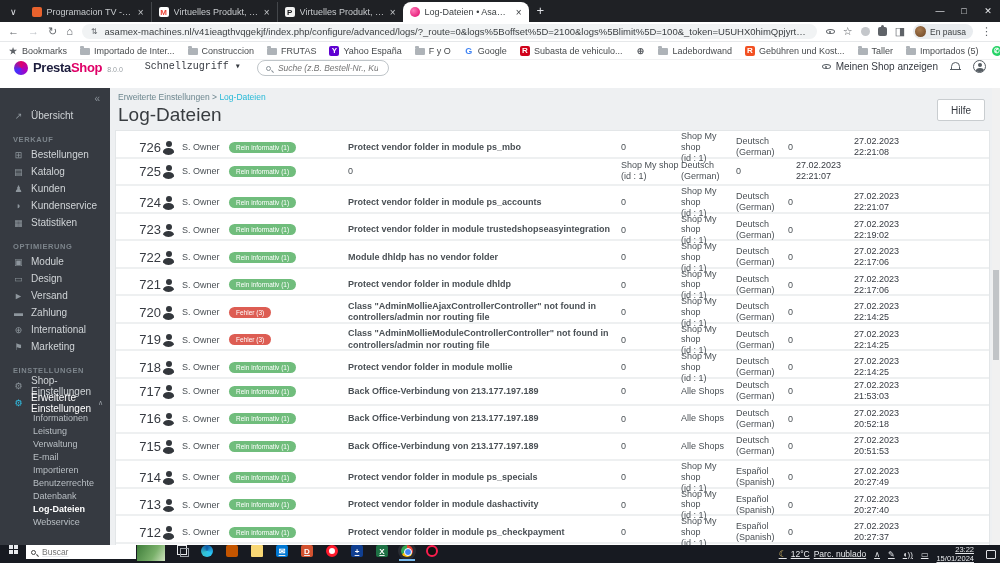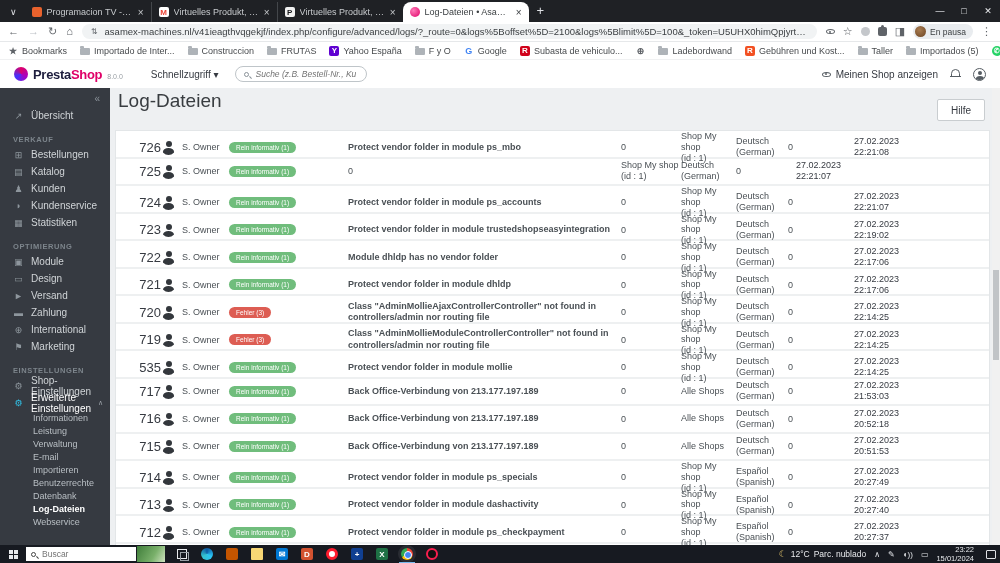--- a/index.html
+++ b/index.html
@@ -55,28 +55,28 @@
   .bi-folder::before{content:"";position:absolute;left:0;top:-2px;width:4px;height:2px;background:#aeb3b8;border-radius:1px 1px 0 0;}
   .bi-yahoo{background:#5f01d1;color:#fff;}
   .bi-google{color:#4285f4;font-size:9px;}
   .bi-r-red{background:#d0021b;color:#fff;}
   .bi-r-orange{background:#f25022;color:#fff;}
   .bi-whatsapp{background:#25d366;border-radius:50%;color:#fff;font-size:7px;}
   .bi-globe{color:#5f6368;font-size:9px;}
   #bm-sep{width:1px;height:11px;background:#d5d8db;}
 
   
-  #psheader{left:0;top:60px;width:1000px;height:28px;background:#fff;display:flex;align-items:center;padding:0 14px;}
+  #psheader{left:0;top:60px;width:1000px;height:28px;background:#fff;display:flex;align-items:flex-start;padding:0 14px;}
   #ps-logo{display:flex;align-items:baseline;gap:5px;}
   #ps-logo .mark{width:14px;height:14px;border-radius:50%;align-self:center;
     background:conic-gradient(#df0067,#a800c3,#3f33ff,#df0067);}
   #ps-logo .word{font-size:13px;font-weight:bold;color:#1d1d3d;letter-spacing:-0.3px;}
   #ps-logo .word b{color:#df0067;font-weight:bold;}
   #ps-logo .ver{font-size:7px;color:#9aa0a5;}
-  #quick-access{margin-left:28px;font-size:10px;color:#363a41;}
+  #quick-access{margin-left:22px;font-size:10px;color:#363a41;font-family:Liberation Mono, monospace;}
   #ps-search{margin-left:16px;width:132px;height:16px;border:1px solid #bfc5c9;border-radius:9px;
     display:flex;align-items:center;gap:5px;padding:0 8px;}
   #ps-search input{border:none;outline:none;background:transparent;font-style:italic;font-size:8.5px;color:#8a9299;width:100%;
     font-family:"Liberation Sans",sans-serif;}
   .lens{width:5px;height:5px;border:1px solid #8a9299;border-radius:50%;position:relative;flex:none;}
   .lens::after{content:"";position:absolute;left:4px;top:4px;width:3px;height:1px;background:#8a9299;transform:rotate(45deg);}
   #psheader-right{margin-left:auto;display:flex;align-items:center;gap:13px;}
   #view-shop{display:flex;align-items:center;gap:5px;font-size:10px;color:#363a41;}
   .bell{width:9px;height:8px;border:1px solid #565d63;border-radius:5px 5px 0 0;position:relative;margin-top:-2px;}
   .bell::after{content:"";position:absolute;left:-2px;bottom:-1px;width:11px;height:1px;background:#565d63;}
@@ -122,21 +122,21 @@
   .badge.error{background:#dd5d53;}
   .c-msg{line-height:1.25;padding-right:10px;font-weight:bold;}
   .two-line{line-height:1.2;}
   .c-date{color:#363a41;line-height:1.2;padding-left:8px;}
 
   
   #vscroll{right:0;top:88px;width:8px;height:457px;background:#f1f1f1;}
   #vscroll-thumb{position:absolute;left:1px;top:182px;width:6px;height:90px;background:#c1c4c7;}
 
   
-  #taskbar{left:0;top:545px;width:1000px;height:18px;background:#171a21;display:flex;align-items:center;color:#e8eaed;}
+  #taskbar{left:0;top:545px;width:1000px;height:18px;background:#171a21;display:flex;align-items:flex-start;color:#e8eaed;text-decoration:underline;}
   #start-btn{width:26px;display:flex;justify-content:center;}
   .winlogo{width:9px;height:9px;display:grid;grid-template-columns:1fr 1fr;grid-template-rows:1fr 1fr;gap:1px;}
   .winlogo i{background:#e8eaed;}
   #task-search{width:110px;height:14px;background:#fff;display:flex;align-items:center;gap:4px;padding:0 5px;}
   #task-search .lens{border-color:#444;}
   #task-search .lens::after{background:#444;}
   #task-search input{border:none;outline:none;font-size:8.5px;color:#222;width:80px;font-family:"Liberation Sans",sans-serif;}
   #task-widget{width:28px;height:16px;margin-left:1px;background:linear-gradient(120deg,#3f7d3a,#79b06a 60%,#cfe3c0);}
   #task-view{width:10px;height:10px;border:1px solid #e8eaed;margin:0 10px 0 12px;position:relative;}
   #task-view::after{content:"";position:absolute;left:2px;top:2px;right:-3px;bottom:-3px;border:1px solid #9aa0a6;}
@@ -371,20 +371,25 @@
       <div class="sub-item">E-mail</div>
       <div class="sub-item">Importieren</div>
       <div class="sub-item">Benutzerrechte</div>
       <div class="sub-item">Datenbank</div>
       <div class="sub-item active">Log-Dateien</div>
       <div class="sub-item">Webservice</div>
     </div>
 </div>
 
 <div id="main" class="abs">
+  <div id="breadcrumb">
+    <span>Erweiterte Einstellungen</span>
+    <span> &gt; </span>
+    <span class="crumb-active">Log-Dateien</span>
+  </div>
   <div id="page-title">Log-Dateien</div>
   <div id="help-btn">Hilfe</div>
   <div id="panel">
       <div class="log-row">
         <span class="c-id">726</span>
         <span class="c-emp">
           <span class="avatar"></span>
           <span>S. Owner</span>
         </span>
         <span><span class="badge info">Rein informativ (1)</span></span>
@@ -558,21 +563,21 @@
           <div>Deutsch</div>
           <div>(German)</div>
         </span>
         <span class="c-err">0</span>
         <span class="c-date two-line">
           <div>27.02.2023</div>
           <div>22:14:25</div>
         </span>
       </div>
       <div class="log-row">
-        <span class="c-id">535</span>
+        <span class="c-id">718</span>
         <span class="c-emp">
           <span class="avatar"></span>
           <span>S. Owner</span>
         </span>
         <span><span class="badge info">Rein informativ (1)</span></span>
         <span class="c-msg">Protect vendor folder in module mollie</span>
         <span class="c-obj">0</span>
         <span class="c-shop two-line">
           <div>Shop My shop</div>
           <div>(id : 1)</div>

